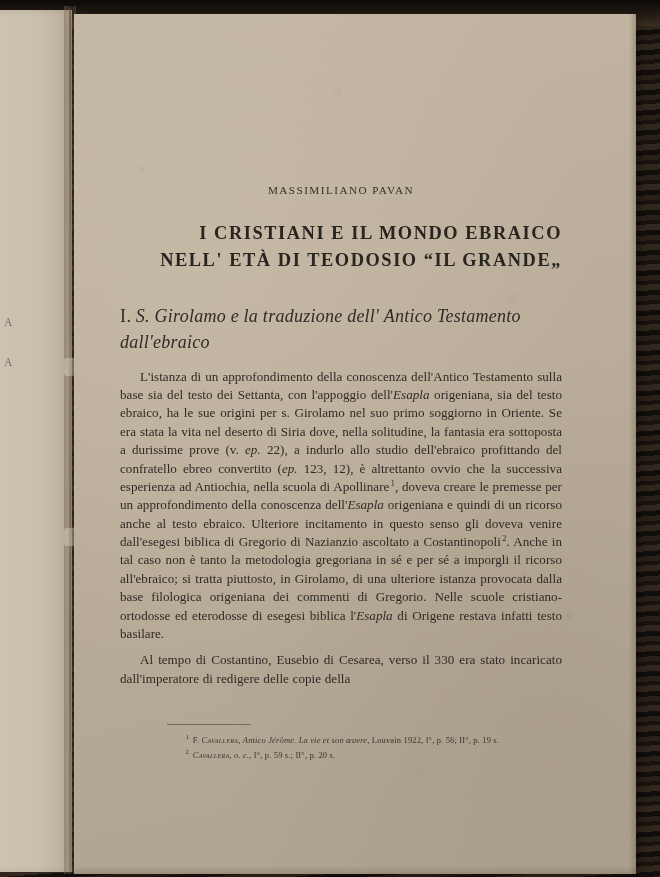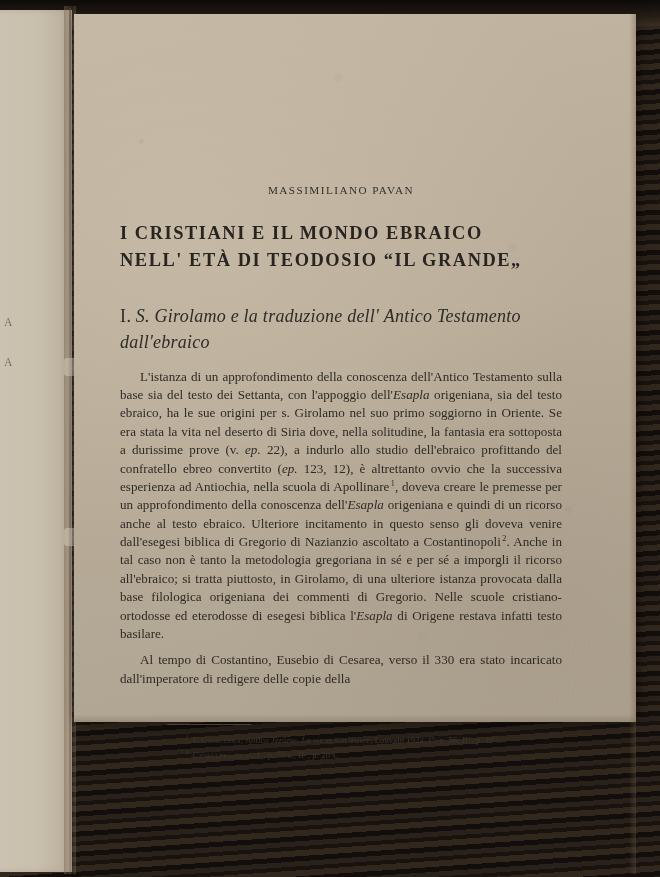--- a/index.html
+++ b/index.html
@@ -77,21 +77,21 @@
     left: 64px;
     width: 13px; height: 18px;
     background: rgba(215,205,189,.55);
     border-radius: 3px;
   }
 
   
   .page {
     position: absolute;
     left: 74px; top: 14px;
-    width: 562px; height: 708px;
+    width: 562px; height: 860px;
     background:
       radial-gradient(ellipse 120% 80% at 20% 30%, rgba(205,193,173,.55) 0%, rgba(0,0,0,0) 60%),
       radial-gradient(ellipse 90% 70% at 85% 85%, rgba(150,136,116,.28) 0%, rgba(0,0,0,0) 65%),
       linear-gradient(168deg, #c3b7a4 0%, #bcb09d 30%, #b6aa97 62%, #aea292 100%);
     box-shadow:
       -2px 0 6px -2px rgba(60,48,34,.40),
        3px 3px 14px -3px rgba(0,0,0,.55);
   }
   
   .grain {
@@ -133,21 +133,21 @@
   .byline {
     text-align: center;
     font-size: 11.2px;
     letter-spacing: 1.45px;
     color: #34302a;
     margin: 0 0 24px 0;
     font-family: "Liberation Serif", serif;
   }
 
   .title {
-    text-align: left;
+    text-align: right;
     font-size: 18.4px;
     letter-spacing: 1.55px;
     line-height: 1.48;
     color: #282420;
     margin: 0 0 30px 0;
     white-space: pre-line;
     font-family: "Liberation Serif", serif;
   }
 
   .section-head {
@@ -201,20 +201,21 @@
     text-indent: 18px;
     letter-spacing: .15px;
     text-align: justify;
     text-align-last: left;
   }
   .fn + .fn { margin-top: 1px; }
   .fn i { font-style: italic; }
   .fn .sc {
     font-variant: small-caps;
     letter-spacing: .35px;
+    font-style: italic;
   }
   .fn sup {
     font-size: .78em;
     padding-right: 1.5px;
   }
 
   
   .bleed {
     position: absolute;
     font-family: "Liberation Serif", serif;

